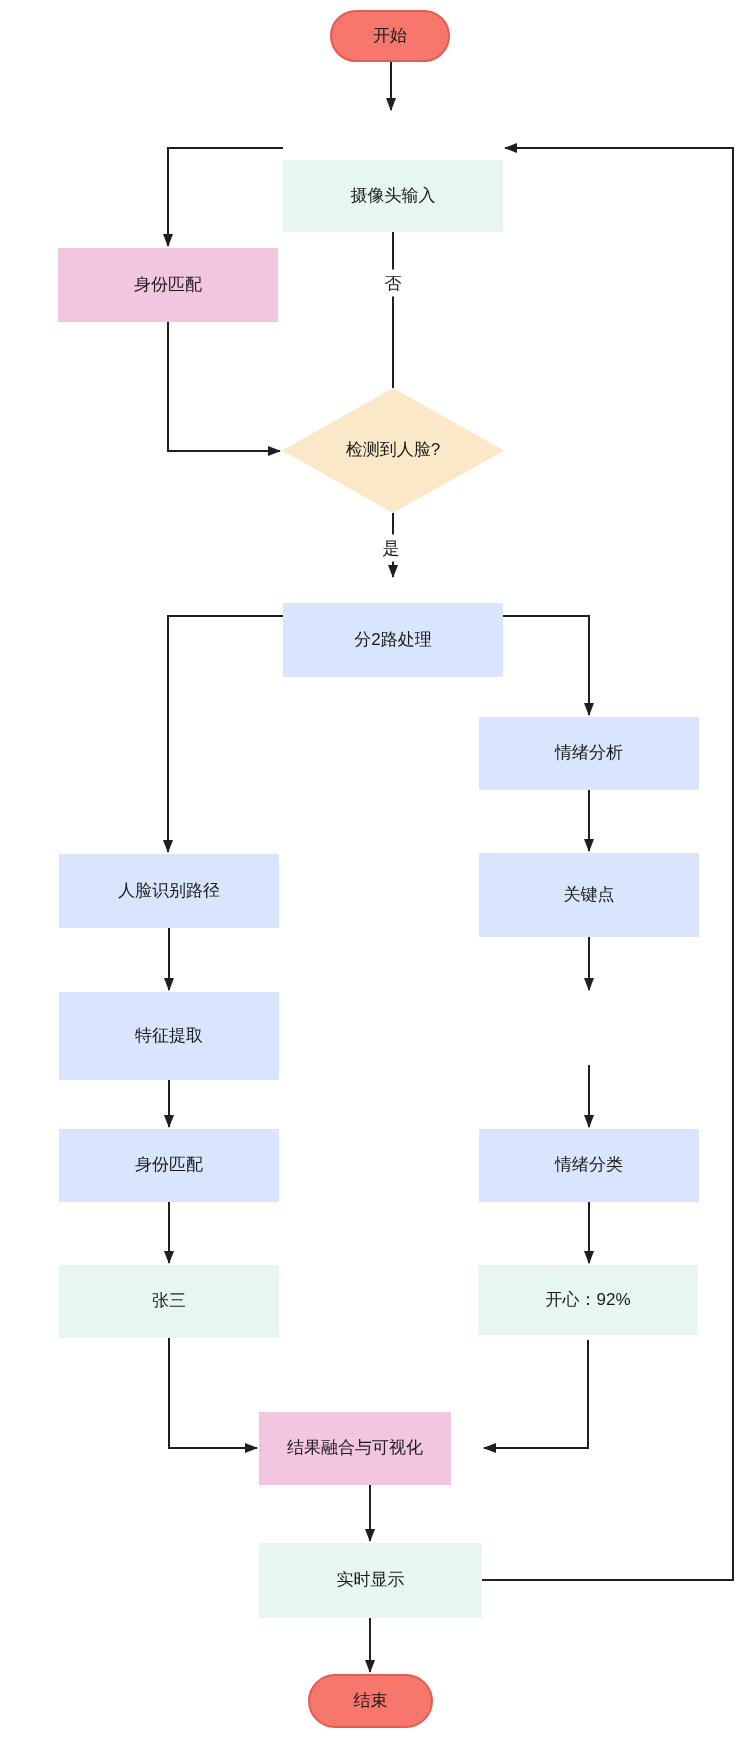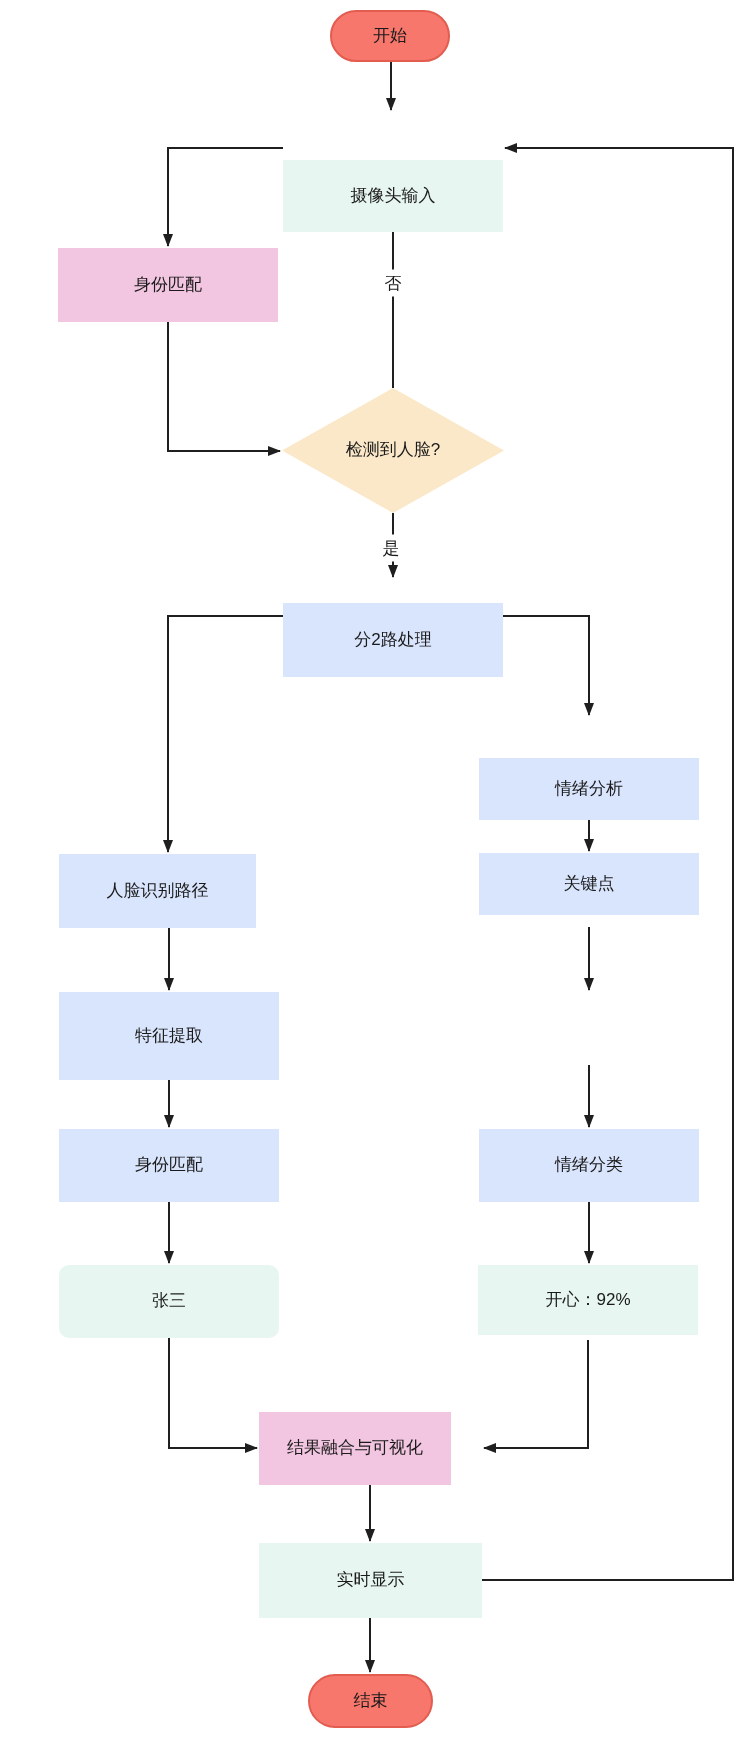--- a/index.html
+++ b/index.html
@@ -68,34 +68,34 @@
   <div class="node pill" style="left:330px; top:10px; width:120px; height:52px;">开始</div>
 
   <div class="node mint" style="left:283px; top:112px; width:220px; height:72px;margin-top:48px;">摄像头输入</div>
 
   <div class="node pinkbox" style="left:58px; top:248px; width:220px; height:74px;">身份匹配</div>
 
   <div class="node diamond" style="left:282px; top:388px; width:222px; height:125px;">检测到人脸?</div>
 
   <div class="node bluebox" style="left:283px; top:579px; width:220px; height:74px;margin-top:24px;">分2路处理</div>
 
-  <div class="node bluebox" style="left:479px; top:717px; width:220px; height:62px;margin-top:41px;">情绪分析</div>
+  <div class="node bluebox" style="left:479px; top:717px; width:220px; height:73px;">情绪分析</div>
 
-  <div class="node bluebox" style="left:59px; top:854px; width:197px; height:74px;">人脸识别路径</div>
+  <div class="node bluebox" style="left:59px; top:854px; width:220px; height:74px;">人脸识别路径</div>
 
-  <div class="node bluebox" style="left:479px; top:853px; width:220px; height:62px;text-align:right;">关键点</div>
+  <div class="node bluebox" style="left:479px; top:853px; width:220px; height:84px;text-align:right;">关键点</div>
 
   <div class="node bluebox" style="left:59px; top:992px; width:220px; height:88px;">特征提取</div>
 
 
   <div class="node bluebox" style="left:479px; top:1129px; width:220px; height:73px;">情绪分类</div>
 
   <div class="node bluebox" style="left:59px; top:1129px; width:220px; height:73px;">身份匹配</div>
 
-  <div class="node mint" style="left:59px; top:1265px; width:220px; height:73px;border-radius:10px;">张三</div>
+  <div class="node mint" style="left:59px; top:1265px; width:220px; height:73px;">张三</div>
 
   <div class="node mint" style="left:478px; top:1265px; width:220px; height:70px;">开心：92%</div>
 
   <div class="node pinkbox" style="left:259px; top:1412px; width:192px; height:73px;">结果融合与可视化</div>
 
   <div class="node mint" style="left:259px; top:1543px; width:223px; height:75px;">实时显示</div>
 
   <div class="node pill" style="left:308px; top:1674px; width:125px; height:54px;">结束</div>
 
   <div class="edge-label" style="left:393px; top:283px;">否</div>

